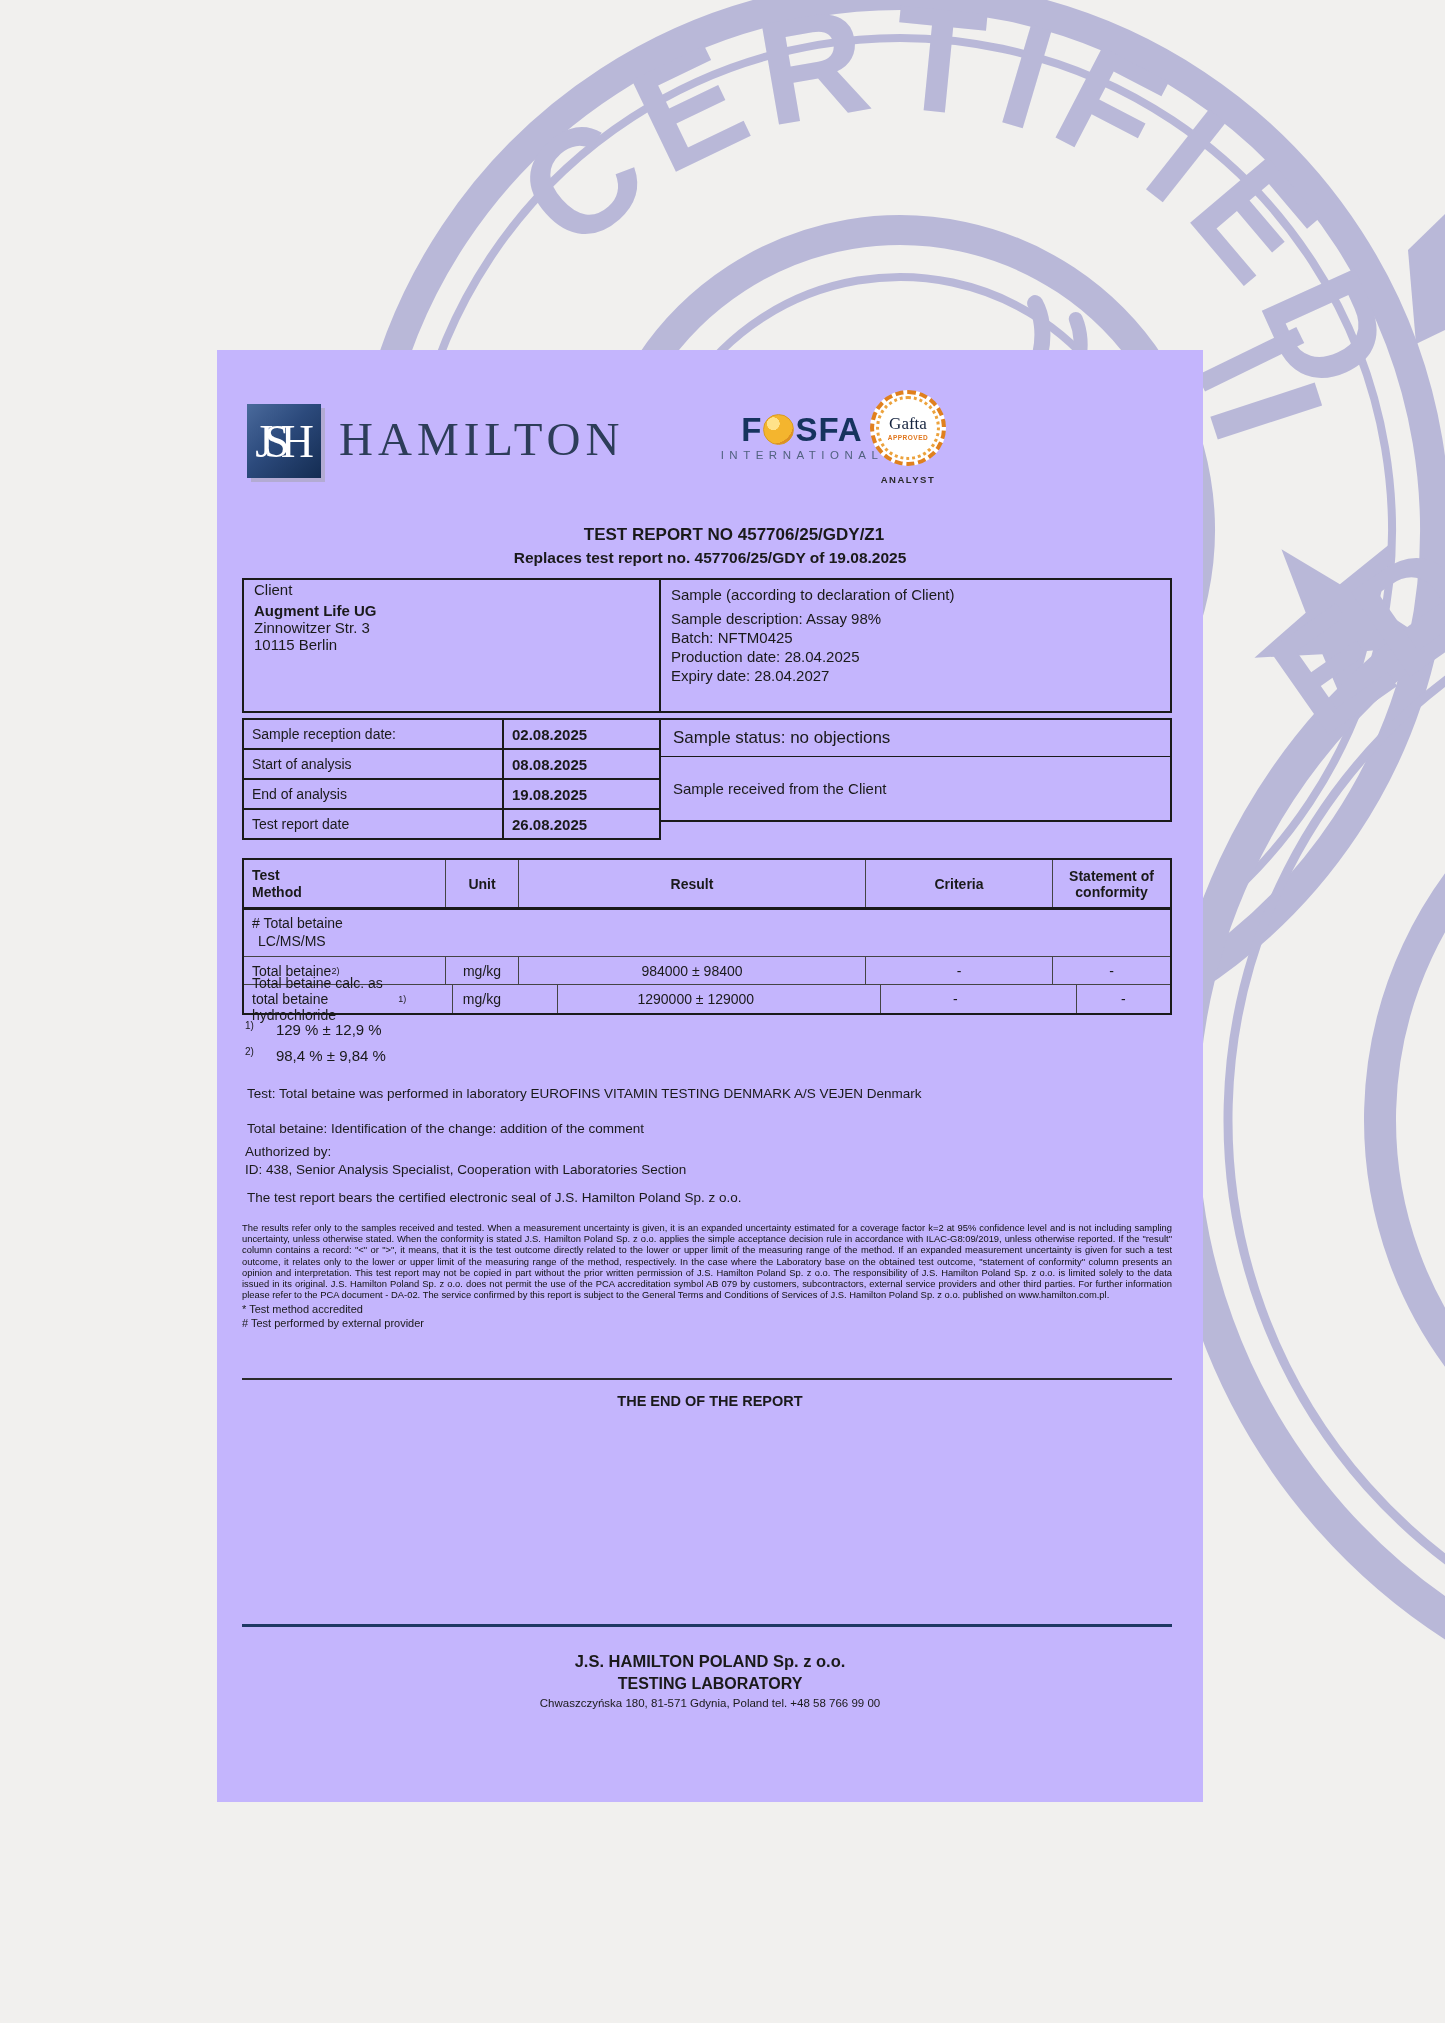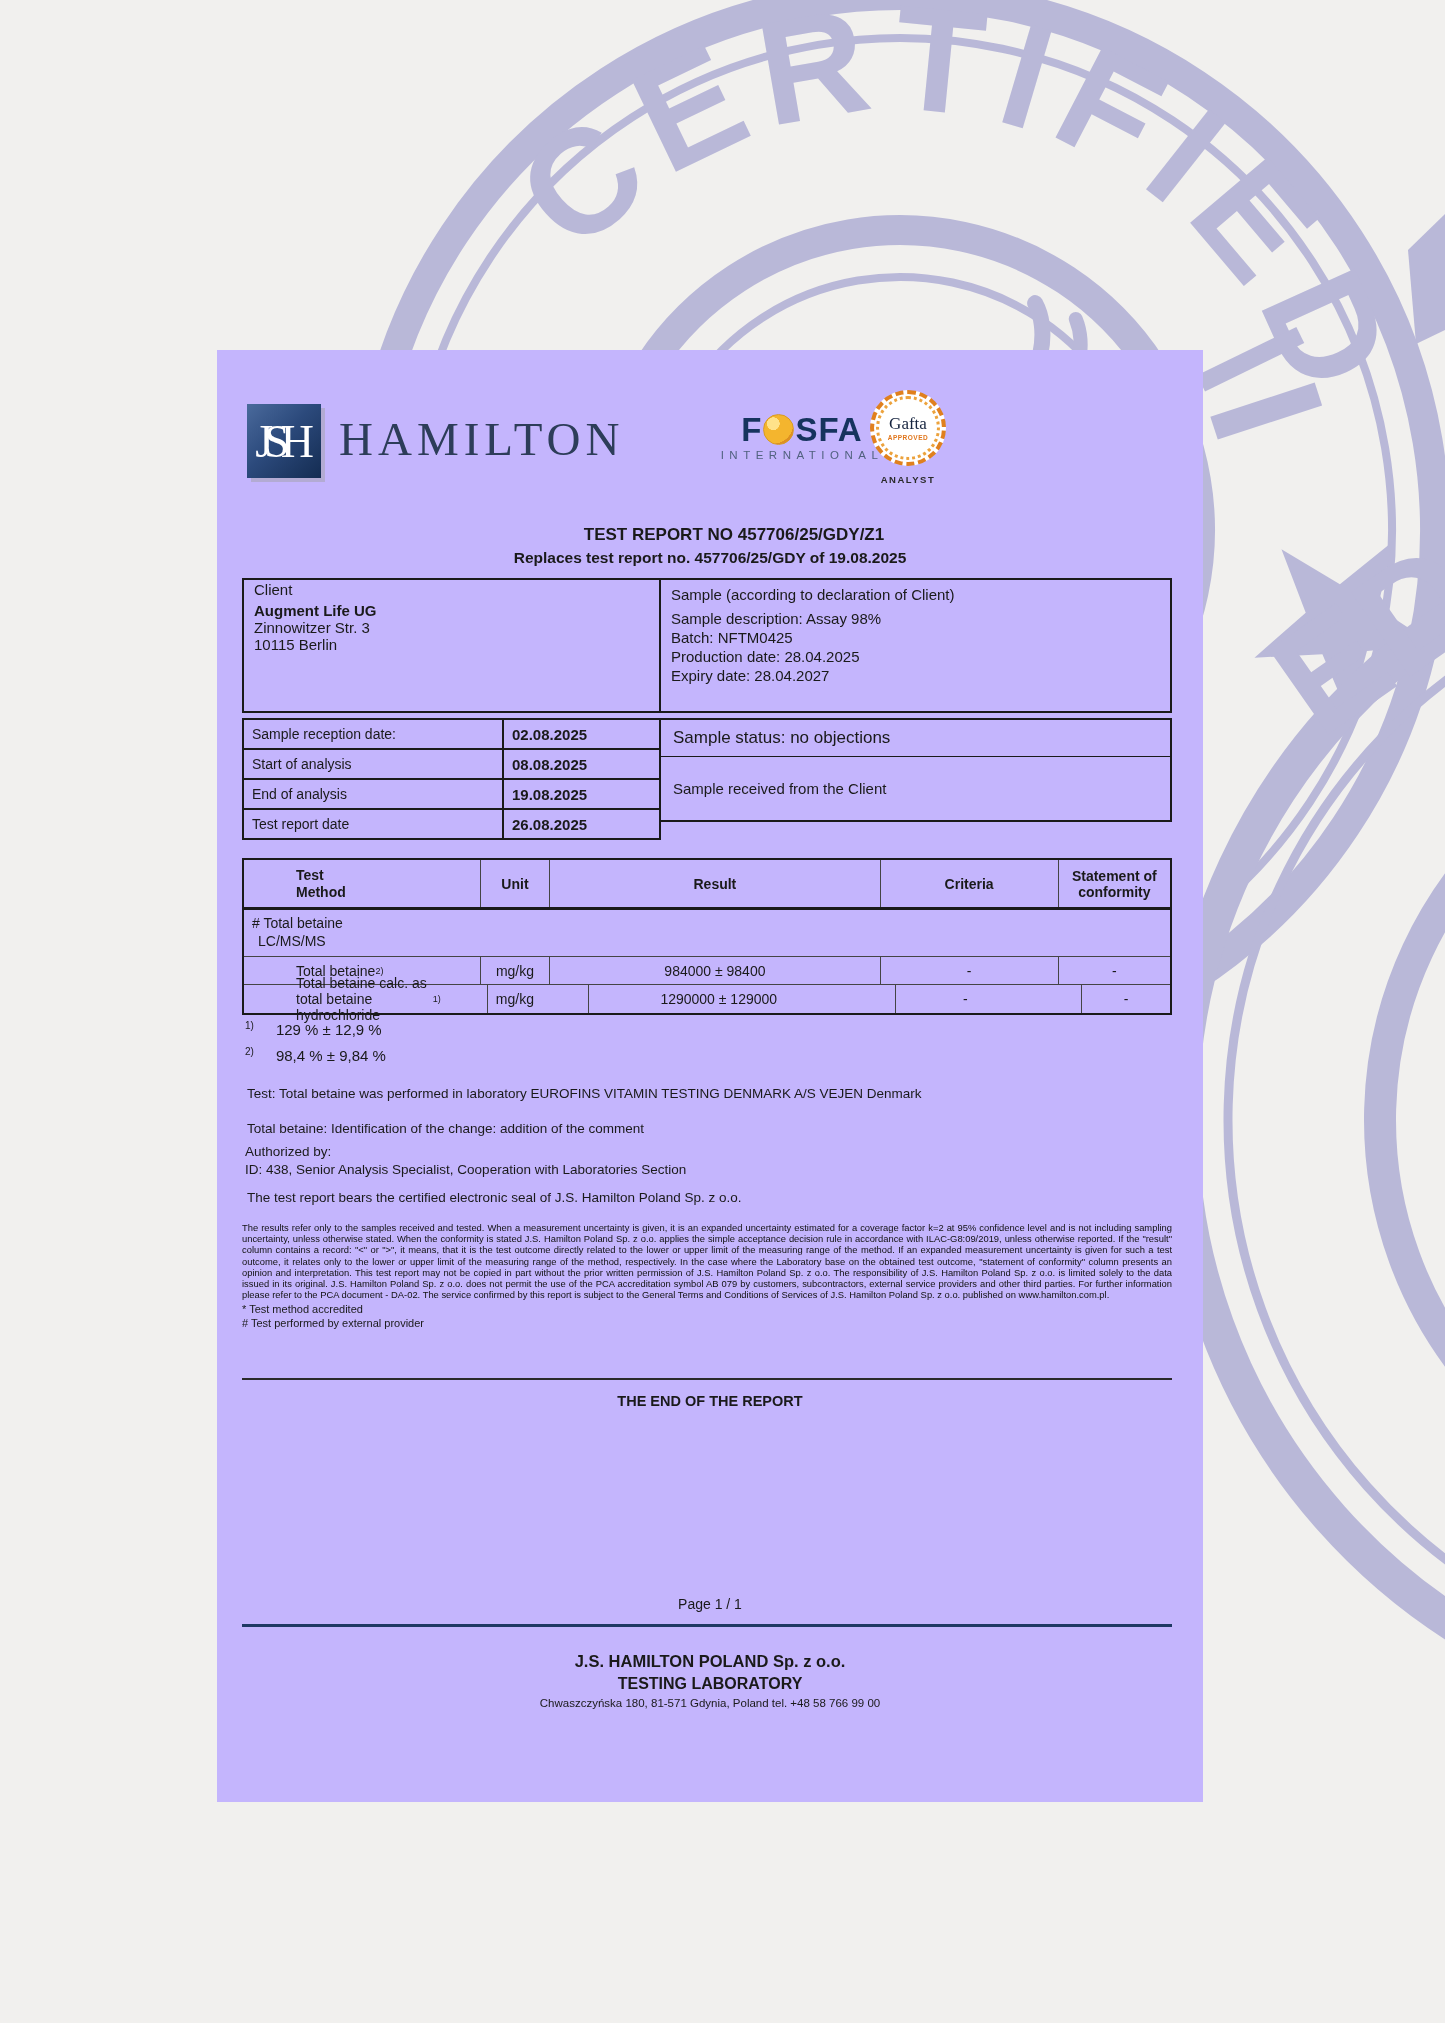--- a/index.html
+++ b/index.html
@@ -69,21 +69,21 @@
   
   .rtable{left:25px;top:508px;width:930px;border:2px solid #1a1a1a;box-sizing:border-box;}
   .r-row{display:flex;box-sizing:border-box;}
   .r-head{height:50px;border-bottom:3px solid #1a1a1a;}
   .r-group{height:47px;border-bottom:1px solid #444;padding:4px 8px;box-sizing:border-box;font-size:14px;line-height:18px;}
   .r-data{height:28px;border-bottom:1px solid #444;}
   .r-data:last-child{border-bottom:none;gap:46px;}
   .c{box-sizing:border-box;display:flex;align-items:center;justify-content:center;text-align:center;font-size:14px;}
   .c + .c{border-left:1px solid #444;}
   .r-head .c{font-weight:bold;}
-  .c-test{width:201px;justify-content:flex-start;text-align:left;padding-left:8px;margin-left:44px;}
+  .c-test{width:201px;justify-content:flex-start;text-align:left;padding-left:8px;}
   .c-unit{width:73px;}
   .c-result{width:347px;}
   .c-criteria{width:187px;}
   .c-conf{width:118px;line-height:16px;}
   .r-head .c-test{flex-direction:column;align-items:flex-start;justify-content:center;line-height:17px;}
   sup.fn{font-size:9px;vertical-align:super;line-height:0;}
   
   .fnote{left:28px;font-size:15px;}
   .fnote .mark{font-size:10px;vertical-align:super;margin-right:22px;}
   .note{left:30px;font-size:13.5px;}
@@ -265,21 +265,20 @@
   <div class="abs disclaimer">The results refer only to the samples received and tested. When a measurement uncertainty is given, it is an expanded uncertainty estimated for a coverage factor k=2 at 95% confidence level and is not including sampling uncertainty, unless otherwise stated. When the conformity is stated J.S. Hamilton Poland Sp. z o.o. applies the simple acceptance decision rule in accordance with ILAC-G8:09/2019, unless otherwise reported. If the "result" column contains a record: "&lt;" or "&gt;", it means, that it is the test outcome directly related to the lower or upper limit of the measuring range of the method. If an expanded measurement uncertainty is given for such a test outcome, it relates only to the lower or upper limit of the measuring range of the method, respectively. In the case where the Laboratory base on the obtained test outcome, "statement of conformity" column presents an opinion and interpretation. This test report may not be copied in part without the prior written permission of J.S. Hamilton Poland Sp. z o.o. The responsibility of J.S. Hamilton Poland Sp. z o.o. is limited solely to the data issued in its original. J.S. Hamilton Poland Sp. z o.o. does not permit the use of the PCA accreditation symbol AB 079 by customers, subcontractors, external service providers and other third parties. For further information please refer to the PCA document - DA-02. The service confirmed by this report is subject to the General Terms and Conditions of Services of J.S. Hamilton Poland Sp. z o.o. published on www.hamilton.com.pl.</div>
 
   <div class="abs legend">
     <div>* Test method accredited</div>
     <div># Test performed by external provider</div>
   </div>
 
   <div class="abs endrule"></div>
   <div class="abs endtext">THE END OF THE REPORT</div>
 
-  <div class="abs pageno">Page  1 / 1</div>
 
   <div class="abs navyrule"></div>
   <div class="abs footer">
     <div class="footer-company">J.S. HAMILTON POLAND Sp. z o.o.</div>
     <div class="footer-lab">TESTING LABORATORY</div>
     <div class="footer-address">Chwaszczyńska 180, 81-571 Gdynia, Poland tel. +48 58 766 99 00</div>
   </div>
 
 </div>
 

